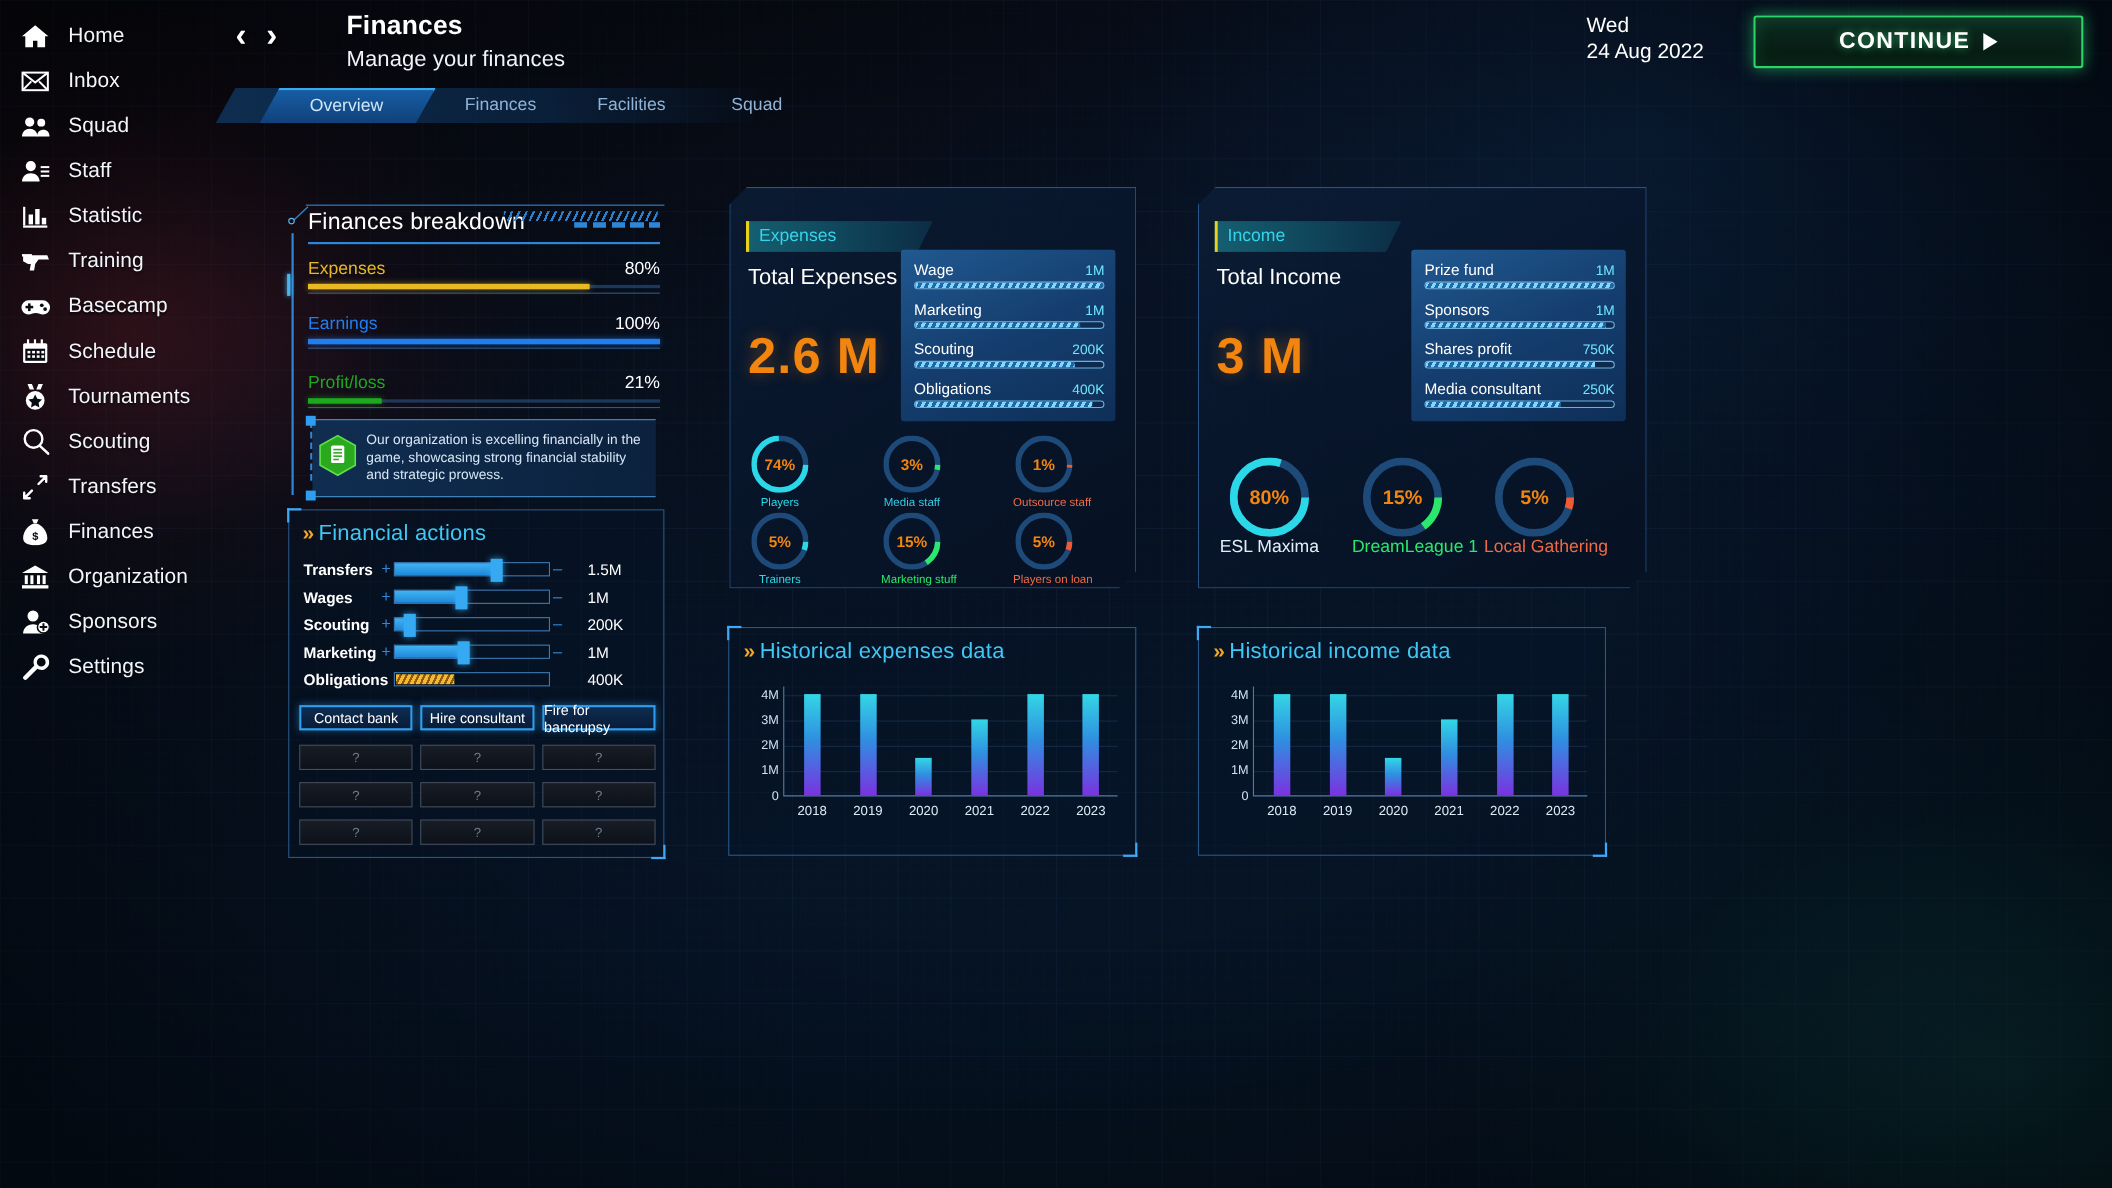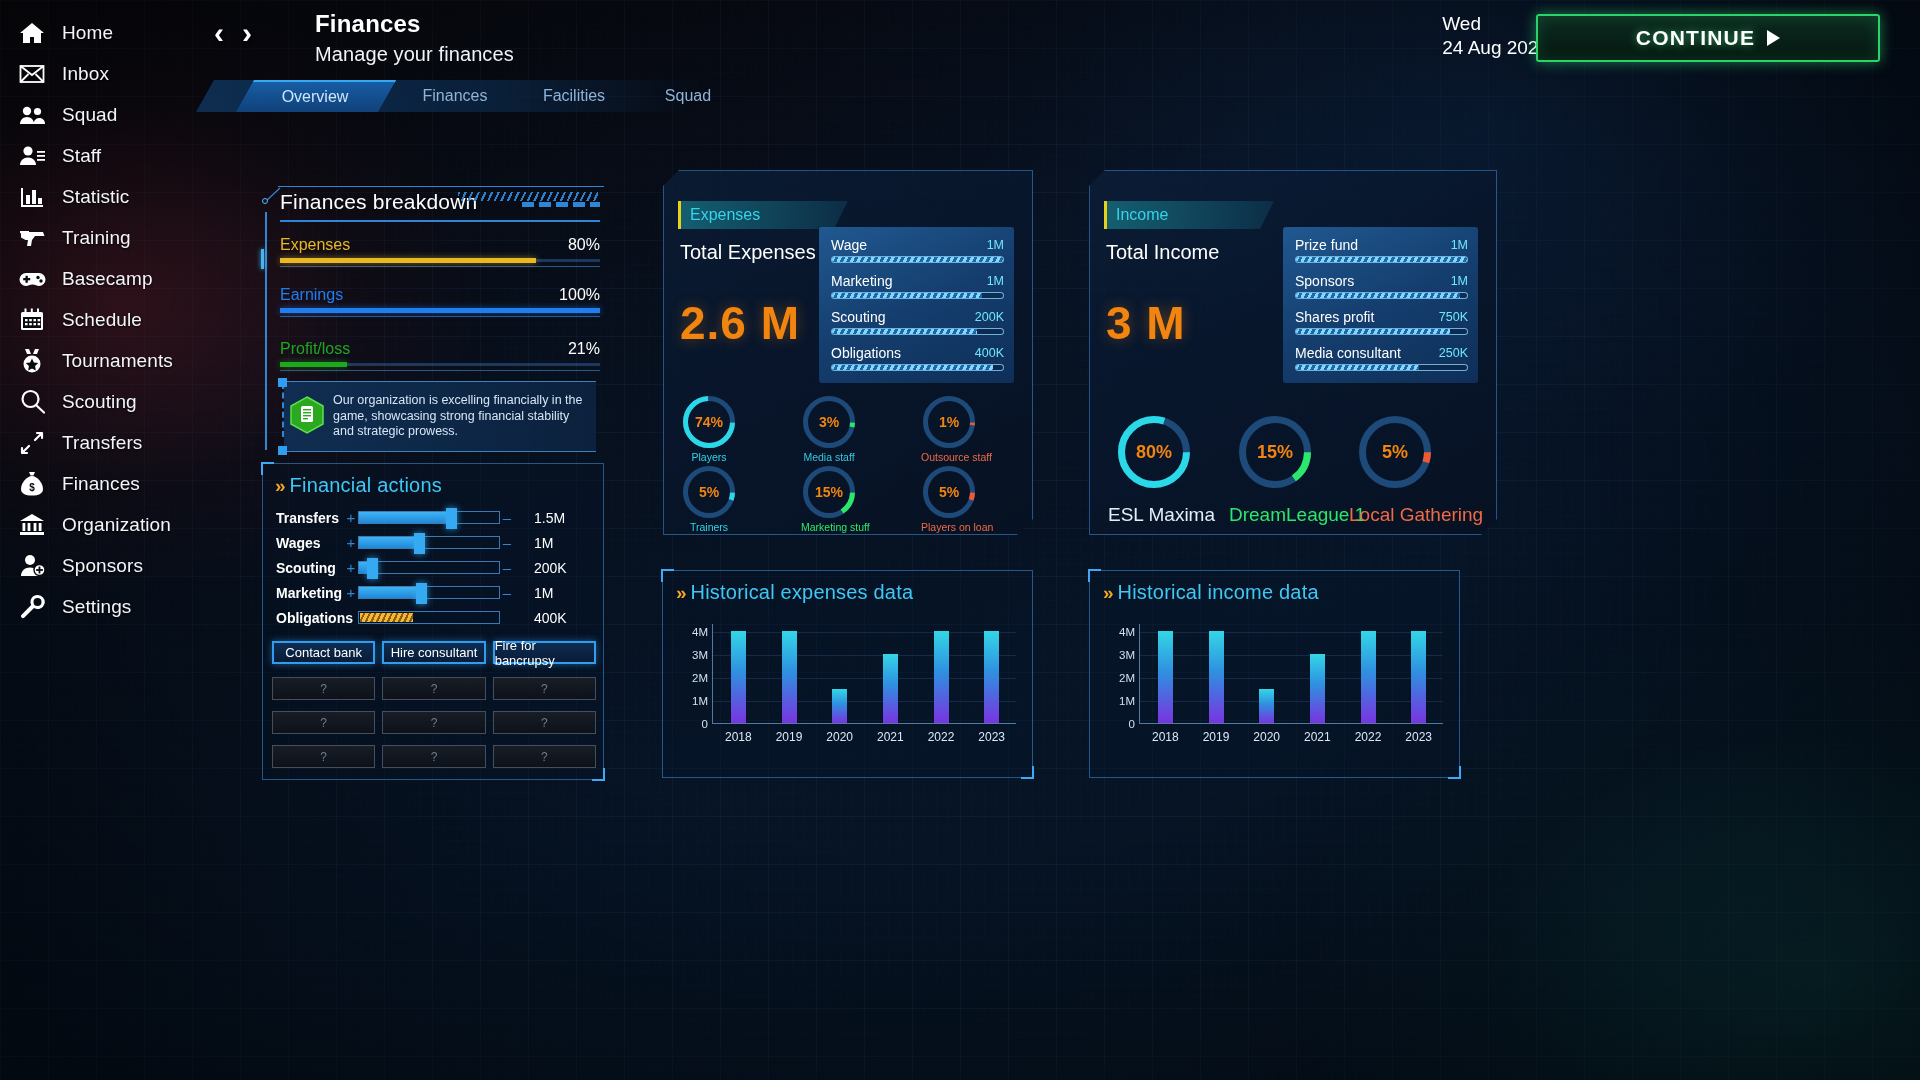--- a/index.html
+++ b/index.html
@@ -71,21 +71,21 @@
   }
   .title-block { position: absolute; left: 110px; top: 10px; }
   .page-title { font-size: 24px; font-weight: 700; color: #ffffff; letter-spacing: .2px; }
   .page-sub { font-size: 20px; color: #f0f3f7; margin-top: 5px; letter-spacing: .1px; }
 
   .date-block { position: absolute; right: 371px; top: 12px; text-align: left; }
   .date-dow { font-size: 19px; color: #ffffff; line-height: 1.25; }
   .date-full { font-size: 19px; color: #ffffff; line-height: 1.25; }
 
   #continue-btn {
-    position: absolute; right: 40px; top: 14px; width: 344px; height: 48px;
+    position: absolute; right: 26px; top: 14px; width: 300px; height: 48px;
     display: flex; align-items: center; justify-content: center; gap: 12px;
     background: linear-gradient(180deg, #0d2a20 0%, #082018 55%, #06160f 100%);
     border: 2px solid #2ad46b;
     border-radius: 3px;
     box-shadow: 0 0 14px rgba(42,212,107,.55), inset 0 0 16px rgba(42,212,107,.18);
     cursor: pointer;
   }
   #continue-btn .lbl {
     font-size: 21px; font-weight: 700; letter-spacing: 1.2px; color: #ffffff;
     text-shadow: 0 0 8px rgba(80,255,150,.55);
@@ -226,21 +226,21 @@
     letter-spacing: 1px; text-shadow: 0 0 14px rgba(242,133,15,.35);
   }
 
   .items-box {
     position: absolute; right: 18px; top: 56px; width: 195px; padding: 10px 10px 12px 12px;
     background: linear-gradient(155deg, rgba(34,92,150,.95) 0%, rgba(21,64,114,.95) 50%, rgba(15,48,90,.95) 100%);
     border-radius: 3px;
   }
   .item-row { margin-bottom: 10px; }
   .item-row:last-child { margin-bottom: 0; }
-  .item-head { display: flex; justify-content: space-between; align-items: center; }
+  .item-head { display: flex; justify-content: space-between; align-items: flex-end; }
   .item-name { font-size: 14px; color: #ffffff; }
   .item-val { font-size: 12.5px; color: #6fe6ff; }
   .item-track {
     margin-top: 3px; height: 7px; border: 1px solid rgba(130,200,245,.85); border-radius: 4px;
     position: relative; overflow: hidden; background: rgba(10,34,64,.55);
   }
   .item-fill {
     position: absolute; left: 0; top: 0; bottom: 0;
     background: repeating-linear-gradient(115deg, #7fd8ff 0 3px, rgba(40,120,190,.75) 3px 6px);
   }
@@ -251,21 +251,21 @@
   .gauge .ring { position: relative; width: 52px; height: 52px; margin: 0 auto; }
   .gauge .ring svg { display: block; }
   .gauge .pct {
     position: absolute; inset: 0; display: flex; align-items: center; justify-content: center;
     font-size: 14px; font-weight: 700; color: #f2850f;
   }
   .gauge .glbl { margin-top: 3px; font-size: 10.5px; white-space: nowrap; }
   .gauge-lg { width: 92px; }
   .gauge-lg .ring { width: 72px; height: 72px; }
   .gauge-lg .pct { font-size: 18px; }
-  .gauge-lg .glbl { margin-top: 16px; font-size: 19px; }
+  .gauge-lg .glbl { margin-top: 1px; font-size: 16px; }
 
   
   .histpanel { position: absolute; }
   #hist-exp { left: 662px; top: 570px; width: 371px; height: 208px; }
   #hist-inc { left: 1089px; top: 570px; width: 371px; height: 208px; }
   .hist-title { position: absolute; left: 14px; top: 11px; }
   .chart-area { position: absolute; left: 16px; top: 54px; width: 338px; height: 128px; }
   .y-axis-lbls { position: absolute; left: 0; top: 0; width: 30px; height: 100px; }
   .y-lbl { position: absolute; right: 0; font-size: 11.5px; color: #cfe2f2; transform: translateY(-50%); }
   .plot {

